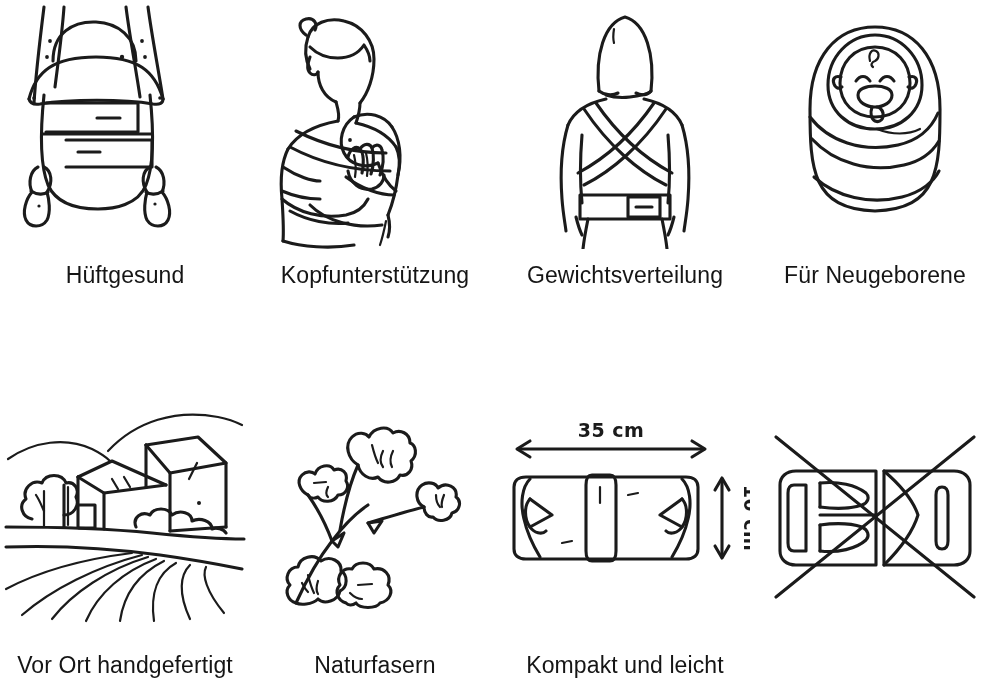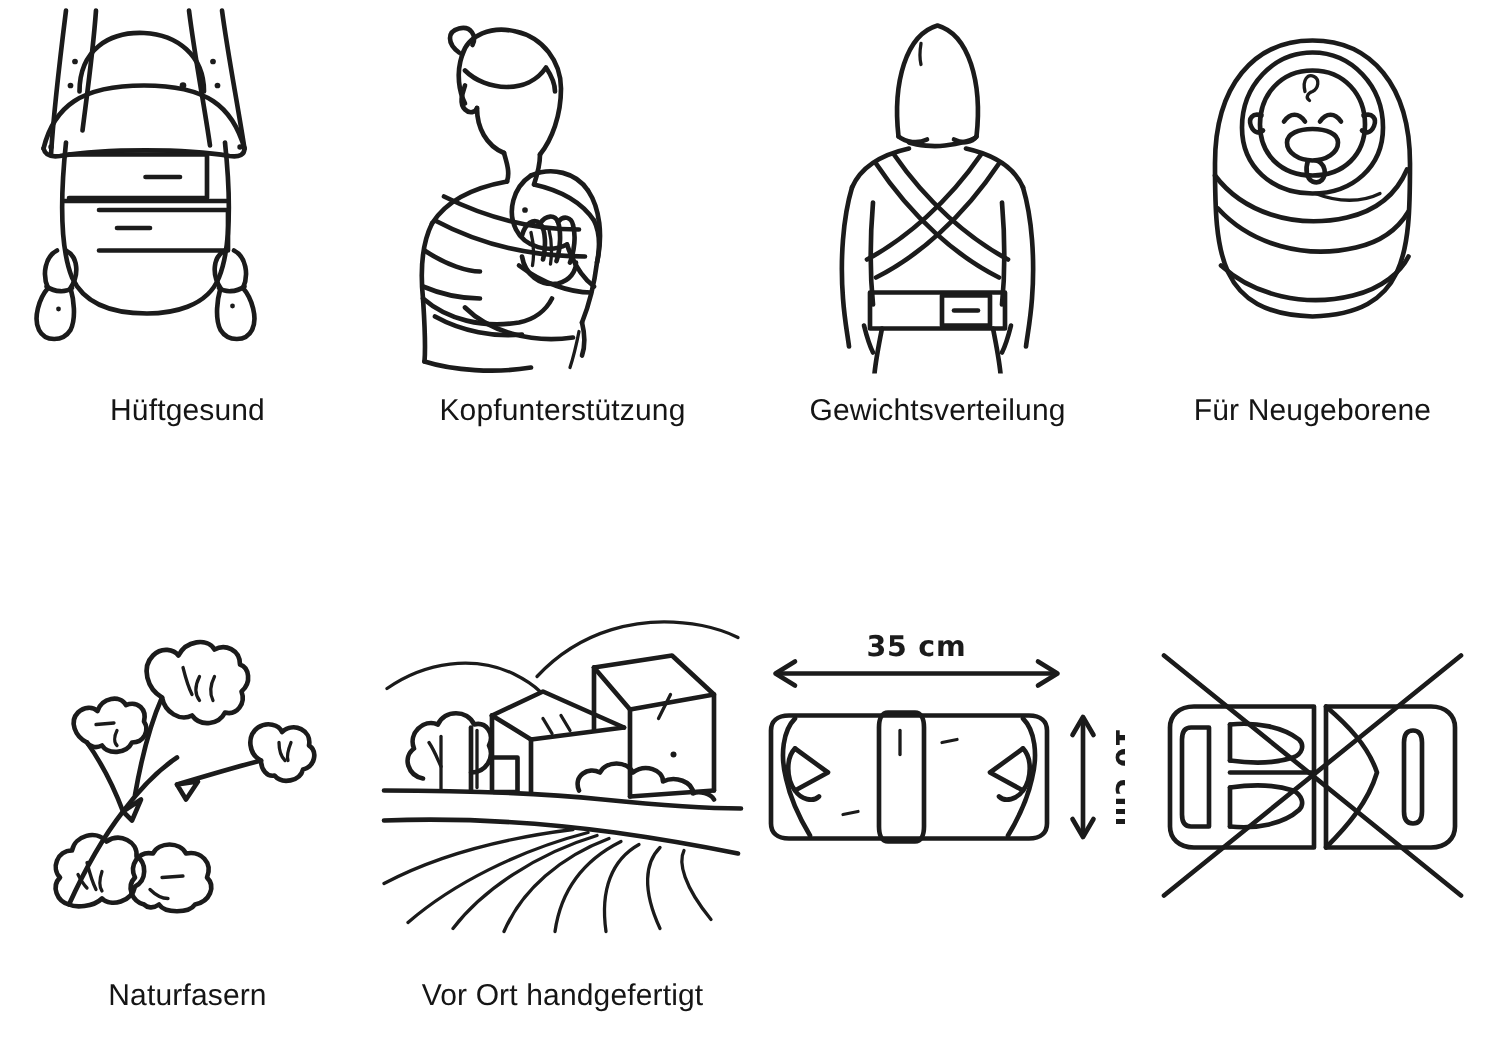--- a/index.html
+++ b/index.html
@@ -33,21 +33,21 @@
     display: flex;
     align-items: center;
     justify-content: flex-end;
   }
   .feature-art svg {
     display: block;
     width: 250px;
     height: 250px;
   }
   .feature-label {
-    font-size: 20px;
+    font-size: 23px;
     color: #151515;
     letter-spacing: 0.1px;
     text-align: center;
     line-height: 1;
     white-space: nowrap;
   }
   
   .row-1 .feature-art { height: 248px; }
   .row-1 .feature-label { margin-top: 16px; }
   .row-2 .feature-art { height: 252px; margin-top: 24px; }
@@ -249,61 +249,20 @@
         <path class="ink" d="M122 108 C120 114 121 120 125 122 C130 124 134 120 133 114 C132 110 129 108 127 108"></path>
 
         <path class="ink" d="M60 118 C78 142 112 154 148 146 C170 141 182 128 188 114"></path>
         <path class="ink" d="M62 140 C84 164 120 174 154 166 C172 162 183 152 189 142"></path>
         <path class="ink" d="M64 178 C86 198 120 206 152 198 C172 193 184 182 189 172"></path>
 
         <path class="ink-thin" d="M127 130 C142 136 158 136 170 130"></path>
       </svg>
     </div>
     <div class="feature-label">Für Neugeborene</div>
-  </div>
-
-  <div class="feature-cell row-2">
-    <div class="feature-art">
-      <svg viewBox="0 0 250 250" xmlns="http://www.w3.org/2000/svg">
-
-        <path class="ink" d="M46 228 C56 206 68 184 82 166 C94 150 106 138 118 130"></path>
-
-        <path class="ink" d="M82 166 C76 150 68 134 58 120"></path>
-
-        <path class="ink" d="M90 155 C94 132 100 108 108 90"></path>
-
-        <path class="ink" d="M118 148 C138 142 158 136 174 132"></path>
-
-        <path class="ink" d="M82 166 L94 158 L88 172 Z"></path>
-        <path class="ink" d="M118 148 L132 146 L124 158 Z"></path>
-
-        <path class="ink" d="M108 90 C98 84 94 70 102 62 C108 56 116 58 119 62 C124 52 138 50 143 58 C150 54 160 58 160 68 C166 70 168 80 161 86 C164 94 158 102 150 100 C146 108 134 110 128 102 C120 106 110 100 108 90"></path>
-        <path class="ink-thin" d="M122 70 C124 78 126 84 128 88"></path>
-        <path class="ink-thin" d="M133 76 C130 82 130 88 133 92"></path>
-        <path class="ink-thin" d="M143 76 C140 82 140 88 142 92"></path>
-
-        <path class="ink" d="M58 120 C50 116 46 106 52 100 C56 96 62 96 65 99 C68 90 80 88 84 95 C92 92 98 98 96 106 C100 112 96 120 88 120 C84 128 72 128 68 122 C64 124 60 123 58 120"></path>
-        <path class="ink-thin" d="M64 108 L76 107"></path>
-        <path class="ink-thin" d="M78 112 C76 116 76 120 78 122"></path>
-
-        <path class="ink" d="M174 132 C166 128 164 116 172 110 C178 106 186 108 188 113 C196 106 208 112 206 122 C212 126 210 136 202 138 C200 146 188 148 183 142 C178 143 174 138 174 132"></path>
-        <path class="ink-thin" d="M186 120 C186 126 188 130 190 132"></path>
-        <path class="ink-thin" d="M194 120 C192 125 191 129 192 132"></path>
-
-        <path class="ink" d="M46 228 C38 226 34 216 40 210 C34 204 38 192 48 192 C50 182 64 178 71 186 C80 180 92 186 91 196 C98 200 98 212 90 216 C88 226 74 230 68 224 C62 230 50 230 46 228"></path>
-        <path class="ink-thin" d="M58 200 C60 208 62 214 64 218"></path>
-        <path class="ink-thin" d="M68 206 C66 212 66 216 68 219"></path>
-        <path class="ink-thin" d="M52 208 C54 212 56 215 58 217"></path>
-
-        <path class="ink" d="M96 228 C88 226 84 216 90 210 C86 202 92 192 102 194 C106 186 120 186 124 194 C134 192 142 200 138 210 C144 216 140 226 130 228 C126 234 110 234 106 228 C102 231 98 230 96 228"></path>
-        <path class="ink-thin" d="M108 210 L122 209"></path>
-        <path class="ink-thin" d="M100 218 C104 222 108 224 112 224"></path>
-      </svg>
-    </div>
-    <div class="feature-label">Naturfasern</div>
   </div>
 
   <div class="feature-cell row-2">
     <div class="feature-art">
       <svg viewBox="0 0 250 250" xmlns="http://www.w3.org/2000/svg">
 
         <path class="ink-thin" d="M108 76 C136 46 176 34 218 42 C228 44 236 47 242 50"></path>
 
         <path class="ink-thin" d="M8 84 C34 66 66 62 92 74 C100 78 106 82 110 86"></path>
 
@@ -347,20 +306,61 @@
         <path class="ink-thin" d="M224 238 C206 216 202 200 206 192"></path>
       </svg>
     </div>
     <div class="feature-label">Vor Ort handgefertigt</div>
   </div>
 
   <div class="feature-cell row-2">
     <div class="feature-art">
       <svg viewBox="0 0 250 250" xmlns="http://www.w3.org/2000/svg">
 
+        <path class="ink" d="M46 228 C56 206 68 184 82 166 C94 150 106 138 118 130"></path>
+
+        <path class="ink" d="M82 166 C76 150 68 134 58 120"></path>
+
+        <path class="ink" d="M90 155 C94 132 100 108 108 90"></path>
+
+        <path class="ink" d="M118 148 C138 142 158 136 174 132"></path>
+
+        <path class="ink" d="M82 166 L94 158 L88 172 Z"></path>
+        <path class="ink" d="M118 148 L132 146 L124 158 Z"></path>
+
+        <path class="ink" d="M108 90 C98 84 94 70 102 62 C108 56 116 58 119 62 C124 52 138 50 143 58 C150 54 160 58 160 68 C166 70 168 80 161 86 C164 94 158 102 150 100 C146 108 134 110 128 102 C120 106 110 100 108 90"></path>
+        <path class="ink-thin" d="M122 70 C124 78 126 84 128 88"></path>
+        <path class="ink-thin" d="M133 76 C130 82 130 88 133 92"></path>
+        <path class="ink-thin" d="M143 76 C140 82 140 88 142 92"></path>
+
+        <path class="ink" d="M58 120 C50 116 46 106 52 100 C56 96 62 96 65 99 C68 90 80 88 84 95 C92 92 98 98 96 106 C100 112 96 120 88 120 C84 128 72 128 68 122 C64 124 60 123 58 120"></path>
+        <path class="ink-thin" d="M64 108 L76 107"></path>
+        <path class="ink-thin" d="M78 112 C76 116 76 120 78 122"></path>
+
+        <path class="ink" d="M174 132 C166 128 164 116 172 110 C178 106 186 108 188 113 C196 106 208 112 206 122 C212 126 210 136 202 138 C200 146 188 148 183 142 C178 143 174 138 174 132"></path>
+        <path class="ink-thin" d="M186 120 C186 126 188 130 190 132"></path>
+        <path class="ink-thin" d="M194 120 C192 125 191 129 192 132"></path>
+
+        <path class="ink" d="M46 228 C38 226 34 216 40 210 C34 204 38 192 48 192 C50 182 64 178 71 186 C80 180 92 186 91 196 C98 200 98 212 90 216 C88 226 74 230 68 224 C62 230 50 230 46 228"></path>
+        <path class="ink-thin" d="M58 200 C60 208 62 214 64 218"></path>
+        <path class="ink-thin" d="M68 206 C66 212 66 216 68 219"></path>
+        <path class="ink-thin" d="M52 208 C54 212 56 215 58 217"></path>
+
+        <path class="ink" d="M96 228 C88 226 84 216 90 210 C86 202 92 192 102 194 C106 186 120 186 124 194 C134 192 142 200 138 210 C144 216 140 226 130 228 C126 234 110 234 106 228 C102 231 98 230 96 228"></path>
+        <path class="ink-thin" d="M108 210 L122 209"></path>
+        <path class="ink-thin" d="M100 218 C104 222 108 224 112 224"></path>
+      </svg>
+    </div>
+    <div class="feature-label">Naturfasern</div>
+  </div>
+
+  <div class="feature-cell row-2">
+    <div class="feature-art">
+      <svg viewBox="0 0 250 250" xmlns="http://www.w3.org/2000/svg">
+
         <path class="ink" d="M18 74 L204 74"></path>
         <path class="ink" d="M30 66 L17 74 L30 82"></path>
         <path class="ink" d="M192 66 L205 74 L192 82"></path>
         <text class="dim-text" x="111" y="62" text-anchor="middle">35 cm</text>
 
         <path class="ink" d="M222 104 L222 182"></path>
         <path class="ink" d="M215 115 L222 103 L229 115"></path>
         <path class="ink" d="M215 171 L222 183 L229 171"></path>
         <text class="dim-text" x="244" y="143" text-anchor="middle" transform="rotate(90 244 143)">10 cm</text>
 
@@ -374,20 +374,21 @@
         <path class="ink" d="M182 124 C188 130 188 144 182 152 C178 158 170 160 166 156"></path>
         <path class="ink" d="M182 124 L160 140 L182 152"></path>
 
         <path class="ink" d="M92 100 C88 100 86 104 86 110 L86 176 C86 182 88 186 92 186 L110 186 C114 186 116 182 116 176 L116 110 C116 104 114 100 110 100 Z"></path>
         <path class="ink-thin" d="M100 112 C100 118 100 124 100 128"></path>
 
         <path class="ink-thin" d="M62 168 L72 166"></path>
         <path class="ink-thin" d="M128 120 L138 118"></path>
       </svg>
     </div>
+    <div class="feature-label">Kompakt und leicht</div>
   </div>
 
   <div class="feature-cell row-2">
     <div class="feature-art">
       <svg viewBox="0 0 250 250" xmlns="http://www.w3.org/2000/svg">
 
         <path class="ink" d="M30 110 C30 102 36 96 46 96 L126 96 L126 190 L46 190 C36 190 30 184 30 176 Z"></path>
         <path class="ink" d="M44 110 C40 110 38 113 38 118 L38 168 C38 173 40 176 44 176 L56 176 L56 110 Z"></path>
 
         <path class="ink" d="M70 108 C88 106 106 110 116 118 C120 122 118 128 112 130 C100 134 84 134 70 132"></path>

